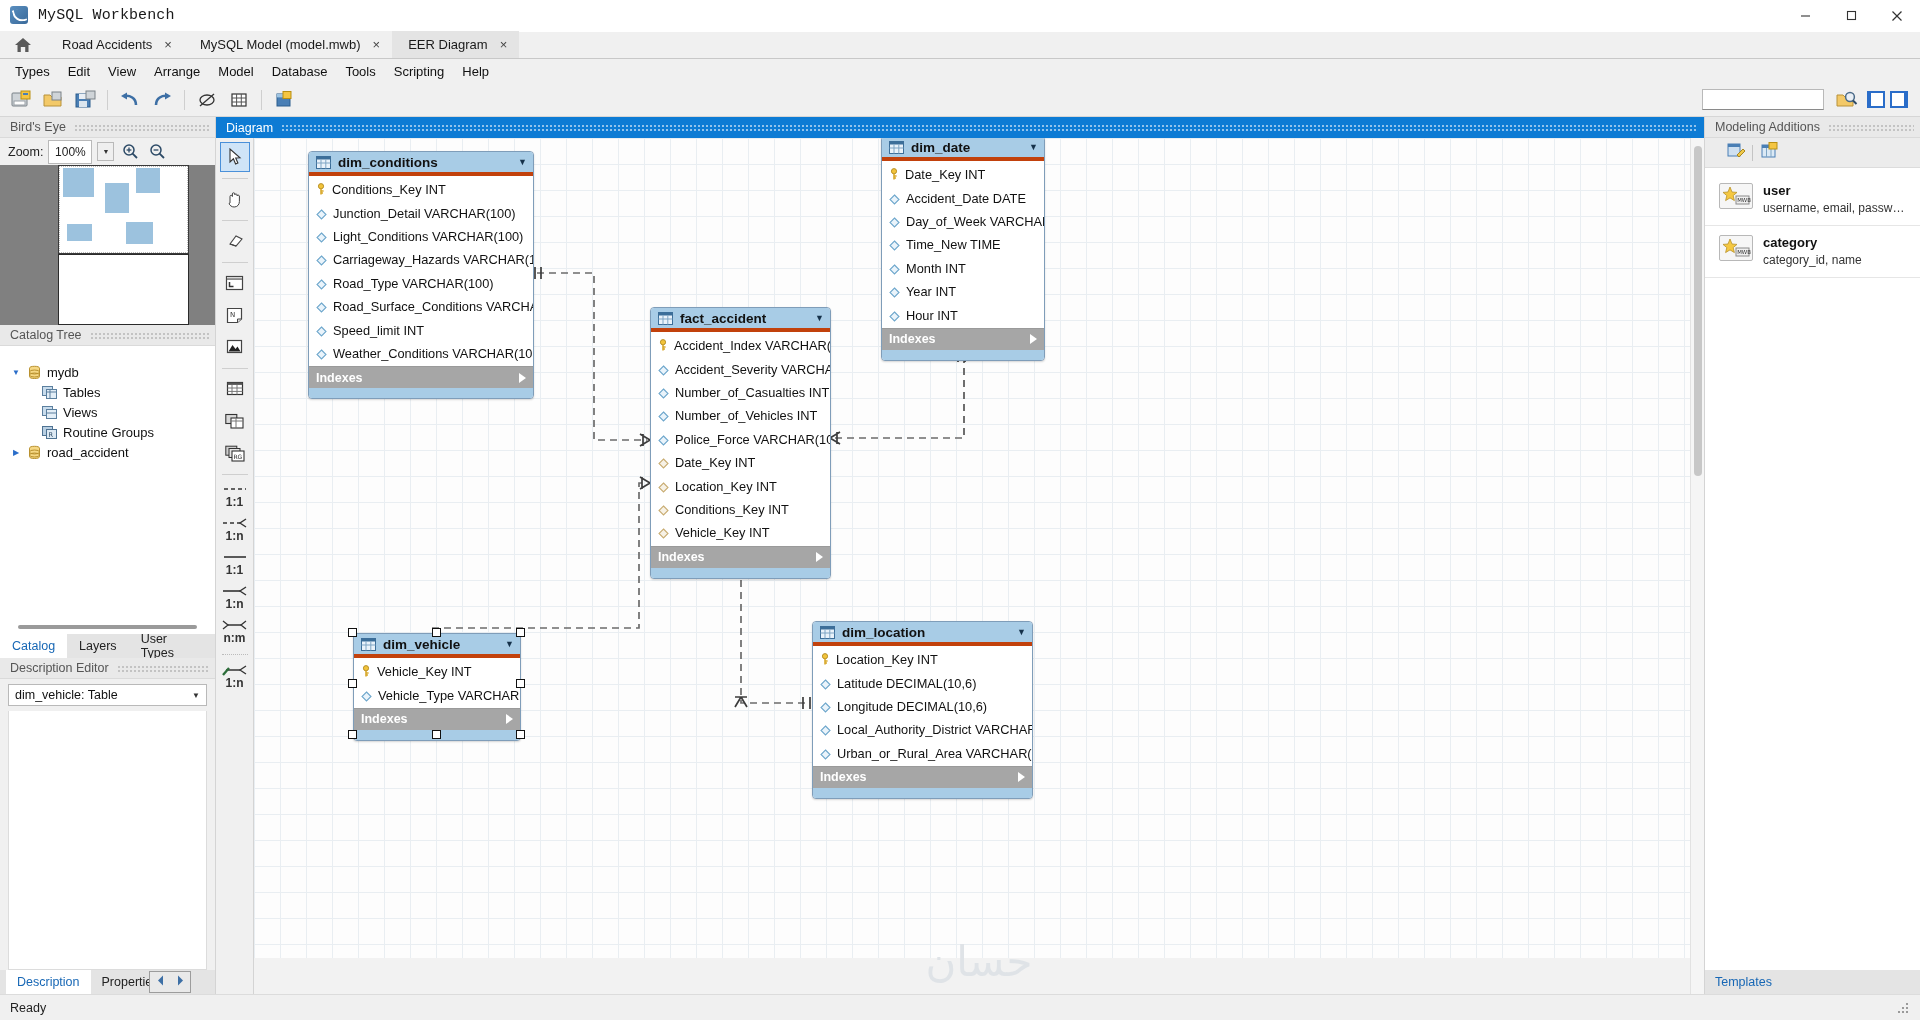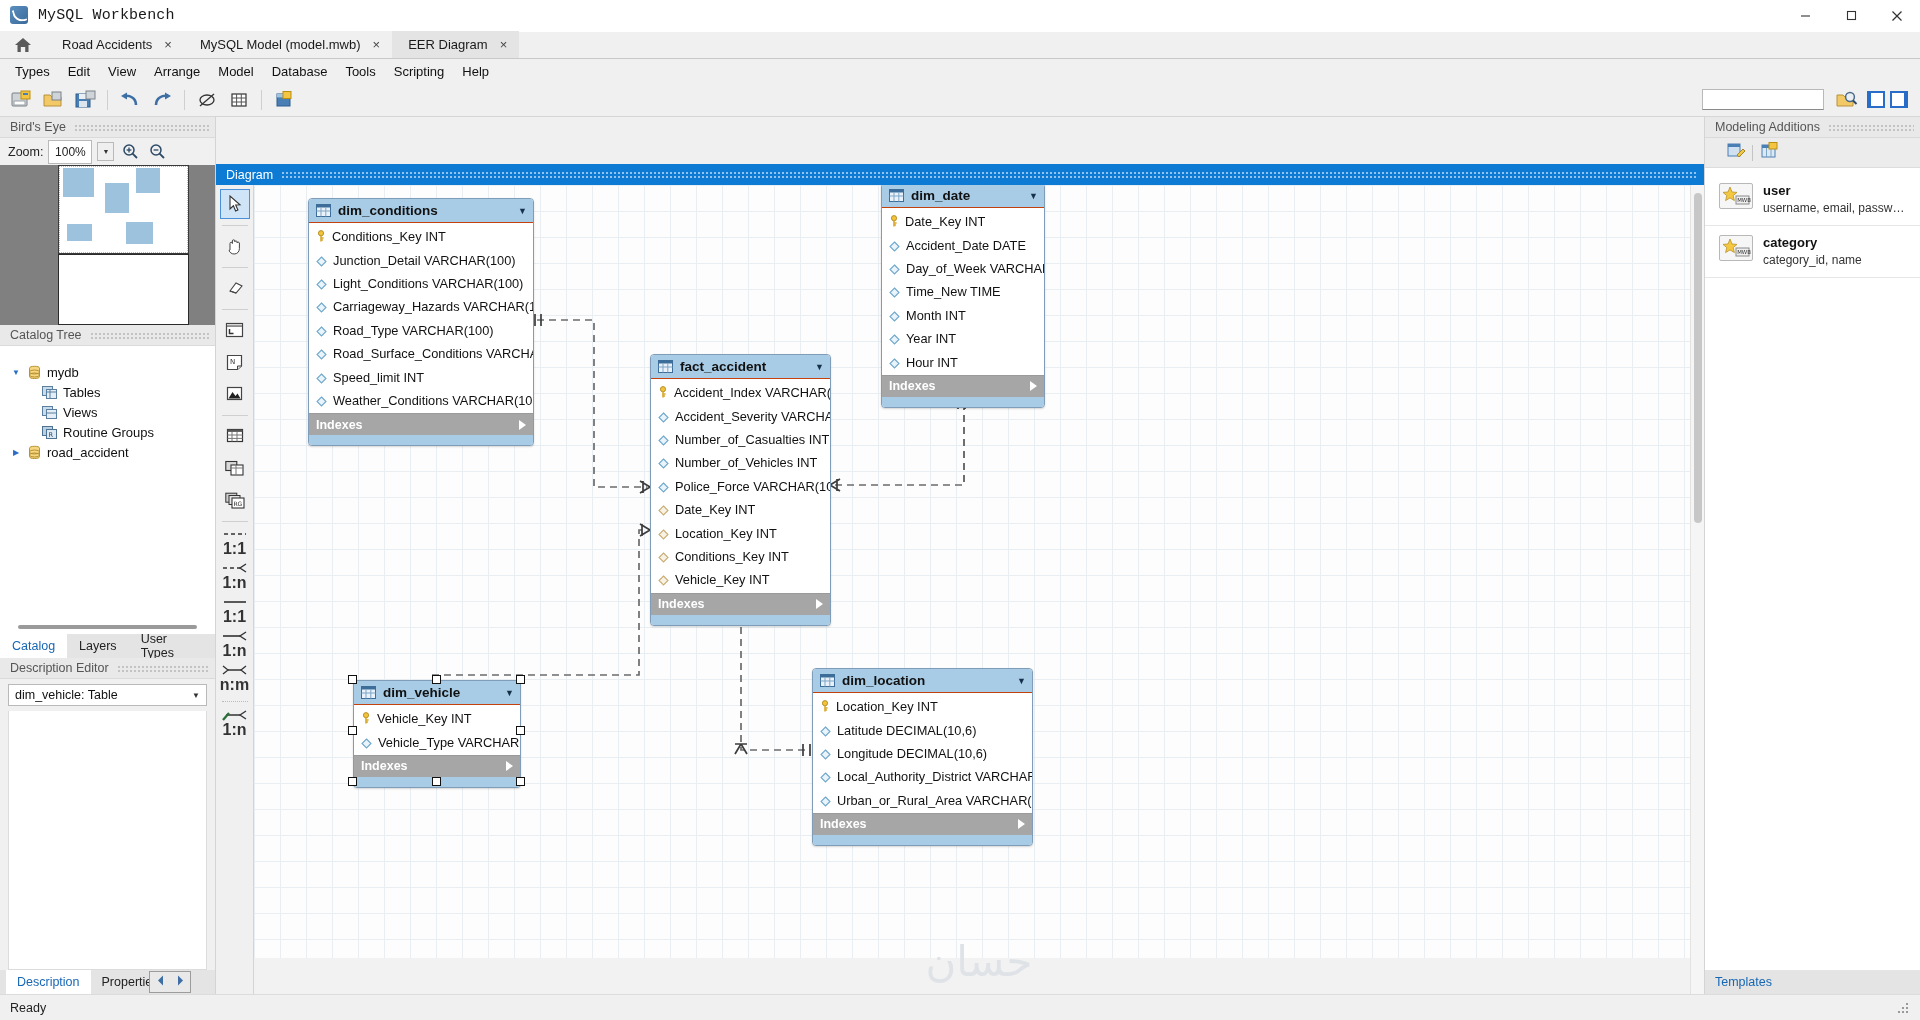--- a/index.html
+++ b/index.html
@@ -153,21 +153,21 @@
     flex: 0 0 24px; font-size: 12.5px; position: relative;
   }
   .bottomtabs .t { padding: 0 11px; display: flex; align-items: center; color: #222; }
   .bottomtabs .t.active { background: #fff; color: #1767b5; margin-left: 6px; }
   .navarrows {
     position: absolute; right: 24px; top: 1px; height: 22px; width: 42px;
     background: #e9e9e9; border: 1px solid #9c9c9c; display: flex; align-items: center; justify-content: space-around;
   }
 
   
-  .center { flex: 1; display: flex; flex-direction: column; min-width: 0; background: #fff; margin-top: 47px; }
+  .center { flex: 1; display: flex; flex-direction: column; min-width: 0; background: #fff; }
   .diagram-header {
     height: 21px; flex: 0 0 21px; background: #0d7bd4; color: #fff; display: flex; align-items: center;
     padding-left: 10px; font-size: 12.5px; overflow: hidden;
   }
   .diagram-header .dots {
     flex: 1; height: 7px; margin-left: 8px; margin-right: 6px;
     background-image: radial-gradient(rgba(255,255,255,.55) 34%, transparent 36%);
     background-size: 4px 4px;
   }
   .canvas-area { flex: 1; display: flex; min-height: 0; position: relative; }
@@ -175,21 +175,21 @@
     width: 38px; flex: 0 0 38px; background: #f0f0f0; border-right: 1px solid #d4d4d4;
     display: flex; flex-direction: column; align-items: center; padding-top: 4px; gap: 0;
   }
   .vbtn {
     width: 30px; height: 30px; display: flex; align-items: center; justify-content: center;
     margin-bottom: 2px; position: relative;
   }
   .vbtn.active { background: #cfe4f7; border: 1px solid #4a90d9; }
   .vsep { width: 26px; height: 1px; background: #cfcfcf; margin: 4px 0 5px; }
   .vbtn.rel { height: 32px; flex-direction: column; gap: 0; }
-  .rel-label { font-size: 16px; font-weight: bold; color: #333; line-height: 1; }
+  .rel-label { font-size: 12px; font-weight: bold; color: #333; line-height: 1; }
   .vsep.dotted { border-top: 1px dotted #bbb; background: none; height: 0; }
 
   .canvas {
     flex: 1; position: relative; overflow: hidden;
     background-color: #fdfdfd;
     background-image:
       linear-gradient(to right, #e9eef2 1px, transparent 1px),
       linear-gradient(to bottom, #e9eef2 1px, transparent 1px);
     background-size: 26px 26px;
   }
@@ -210,21 +210,21 @@
     background: #c7c7c7; border-radius: 4px;
   }
 
   
   .entity {
     position: absolute; background: #fff; border: 1px solid #7f9db9;
     border-radius: 4px; box-shadow: 0 1px 2px rgba(0,0,0,.16); overflow: hidden;
   }
   .entity .ehead {
     height: 24px; background: #a8cce6; display: flex; align-items: center; gap: 7px;
-    padding: 0 6px 0 7px; border-bottom: 1px solid #c2410c;
+    padding: 0 6px 0 7px; border-bottom: 4px solid #c2410c;
   }
   .entity .ehead .tname { font-weight: bold; font-size: 13.5px; color: #111; flex: 1; }
   .entity .ehead .chev { font-size: 9px; color: #15314a; }
   .tbl-glyph { width: 15px; height: 13px; }
   .cols { background: #fff; padding: 2px 0 1px; }
   .col {
     display: flex; align-items: center; gap: 6px; height: 23.4px;
     padding-left: 7px; font-size: 12.8px; color: #111; white-space: nowrap;
   }
   .key-ic { width: 10px; height: 13px; flex: 0 0 10px; }

